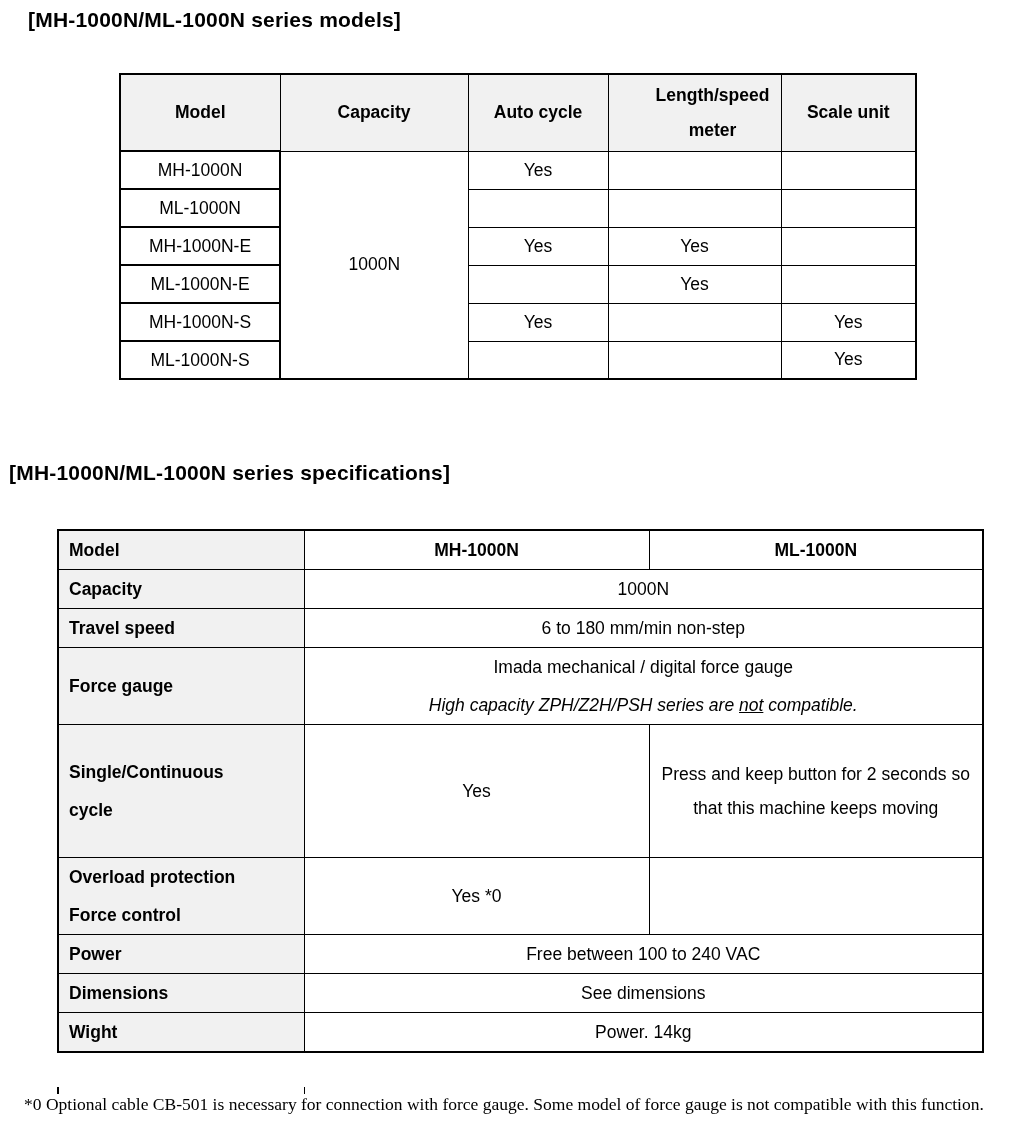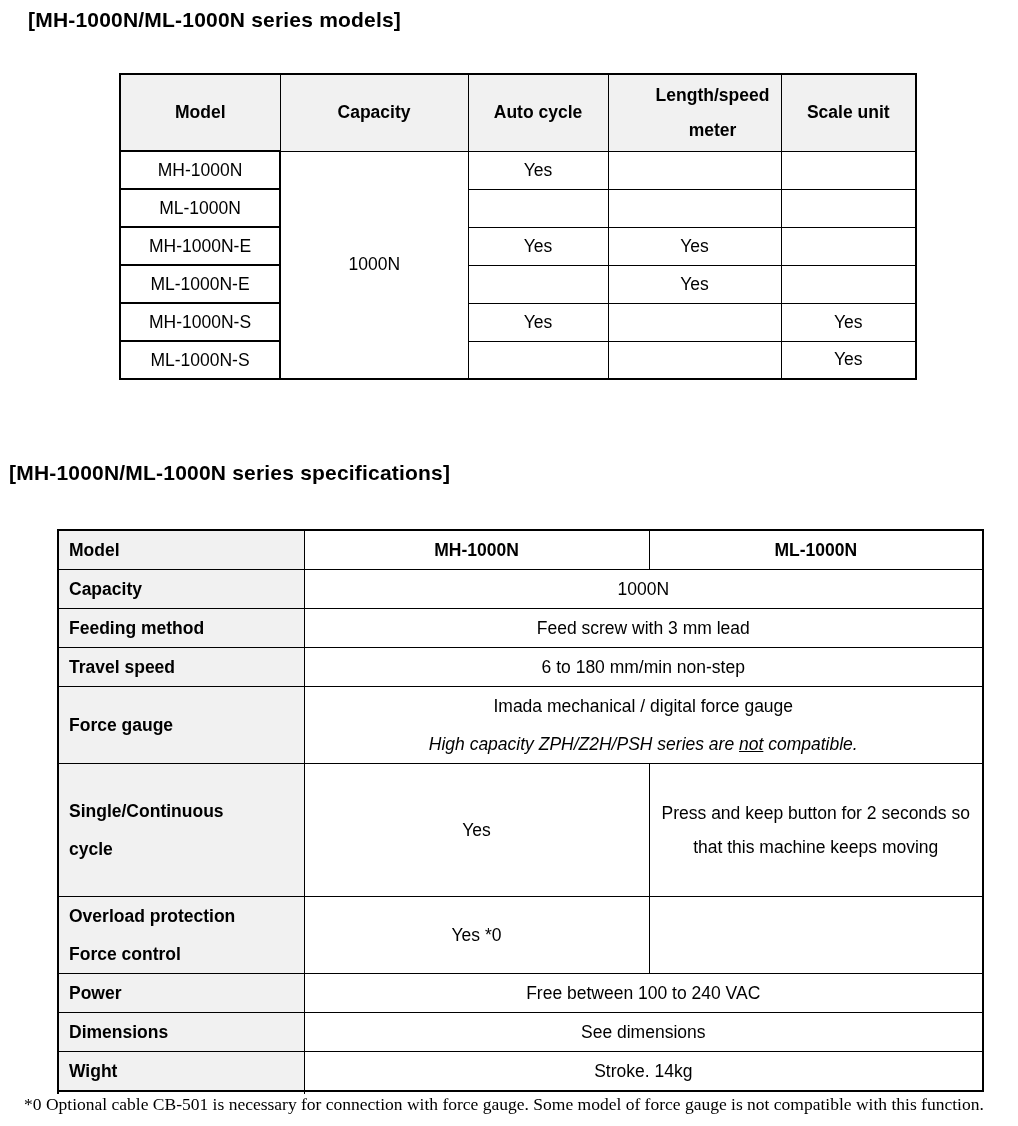--- a/index.html
+++ b/index.html
@@ -156,24 +156,20 @@
       <tr style="height:38px">
     <td class="label">Model</td>
     <td class="val bold">MH-1000N</td>
     <td class="val bold">ML-1000N</td>
   </tr>
   <tr style="height:38px">
     <td class="label">Capacity</td>
     <td class="val" colspan="2">1000N</td>
   </tr>
   <tr style="height:38px">
-    <td class="label">Feeding method</td>
-    <td class="val" colspan="2">Feed screw with 3 mm lead</td>
-  </tr>
-  <tr style="height:38px">
     <td class="label">Travel speed</td>
     <td class="val" colspan="2">6 to 180 mm/min non-step</td>
   </tr>
   <tr style="height:77px">
     <td class="label">Force gauge</td>
     <td class="val" colspan="2">
       <div class="fg-line1">Imada mechanical / digital force gauge</div>
       <div class="fg-line2"><span>High capacity ZPH/Z2H/PSH series are </span><span class="u">not</span><span> compatible.</span></div>
     </td>
   </tr>
@@ -192,21 +188,21 @@
   <tr style="height:38px">
     <td class="label">Power</td>
     <td class="val" colspan="2">Free between 100 to 240 VAC</td>
   </tr>
   <tr style="height:38px">
     <td class="label">Dimensions</td>
     <td class="val" colspan="2">See dimensions</td>
   </tr>
   <tr style="height:35px">
     <td class="label">Wight</td>
-    <td class="val" colspan="2">Stroke. 14kg</td>
+    <td class="val" colspan="2">Power. 14kg</td>
   </tr>
 </tbody>
   </table>
 
 <div id="table-stub">
   <span class="v1"></span>
   <span class="v2"></span>
 </div>
 
 <div id="footnote">*0 Optional cable CB-501 is necessary for connection with force gauge. Some model of force gauge is not compatible with this function.</div>

